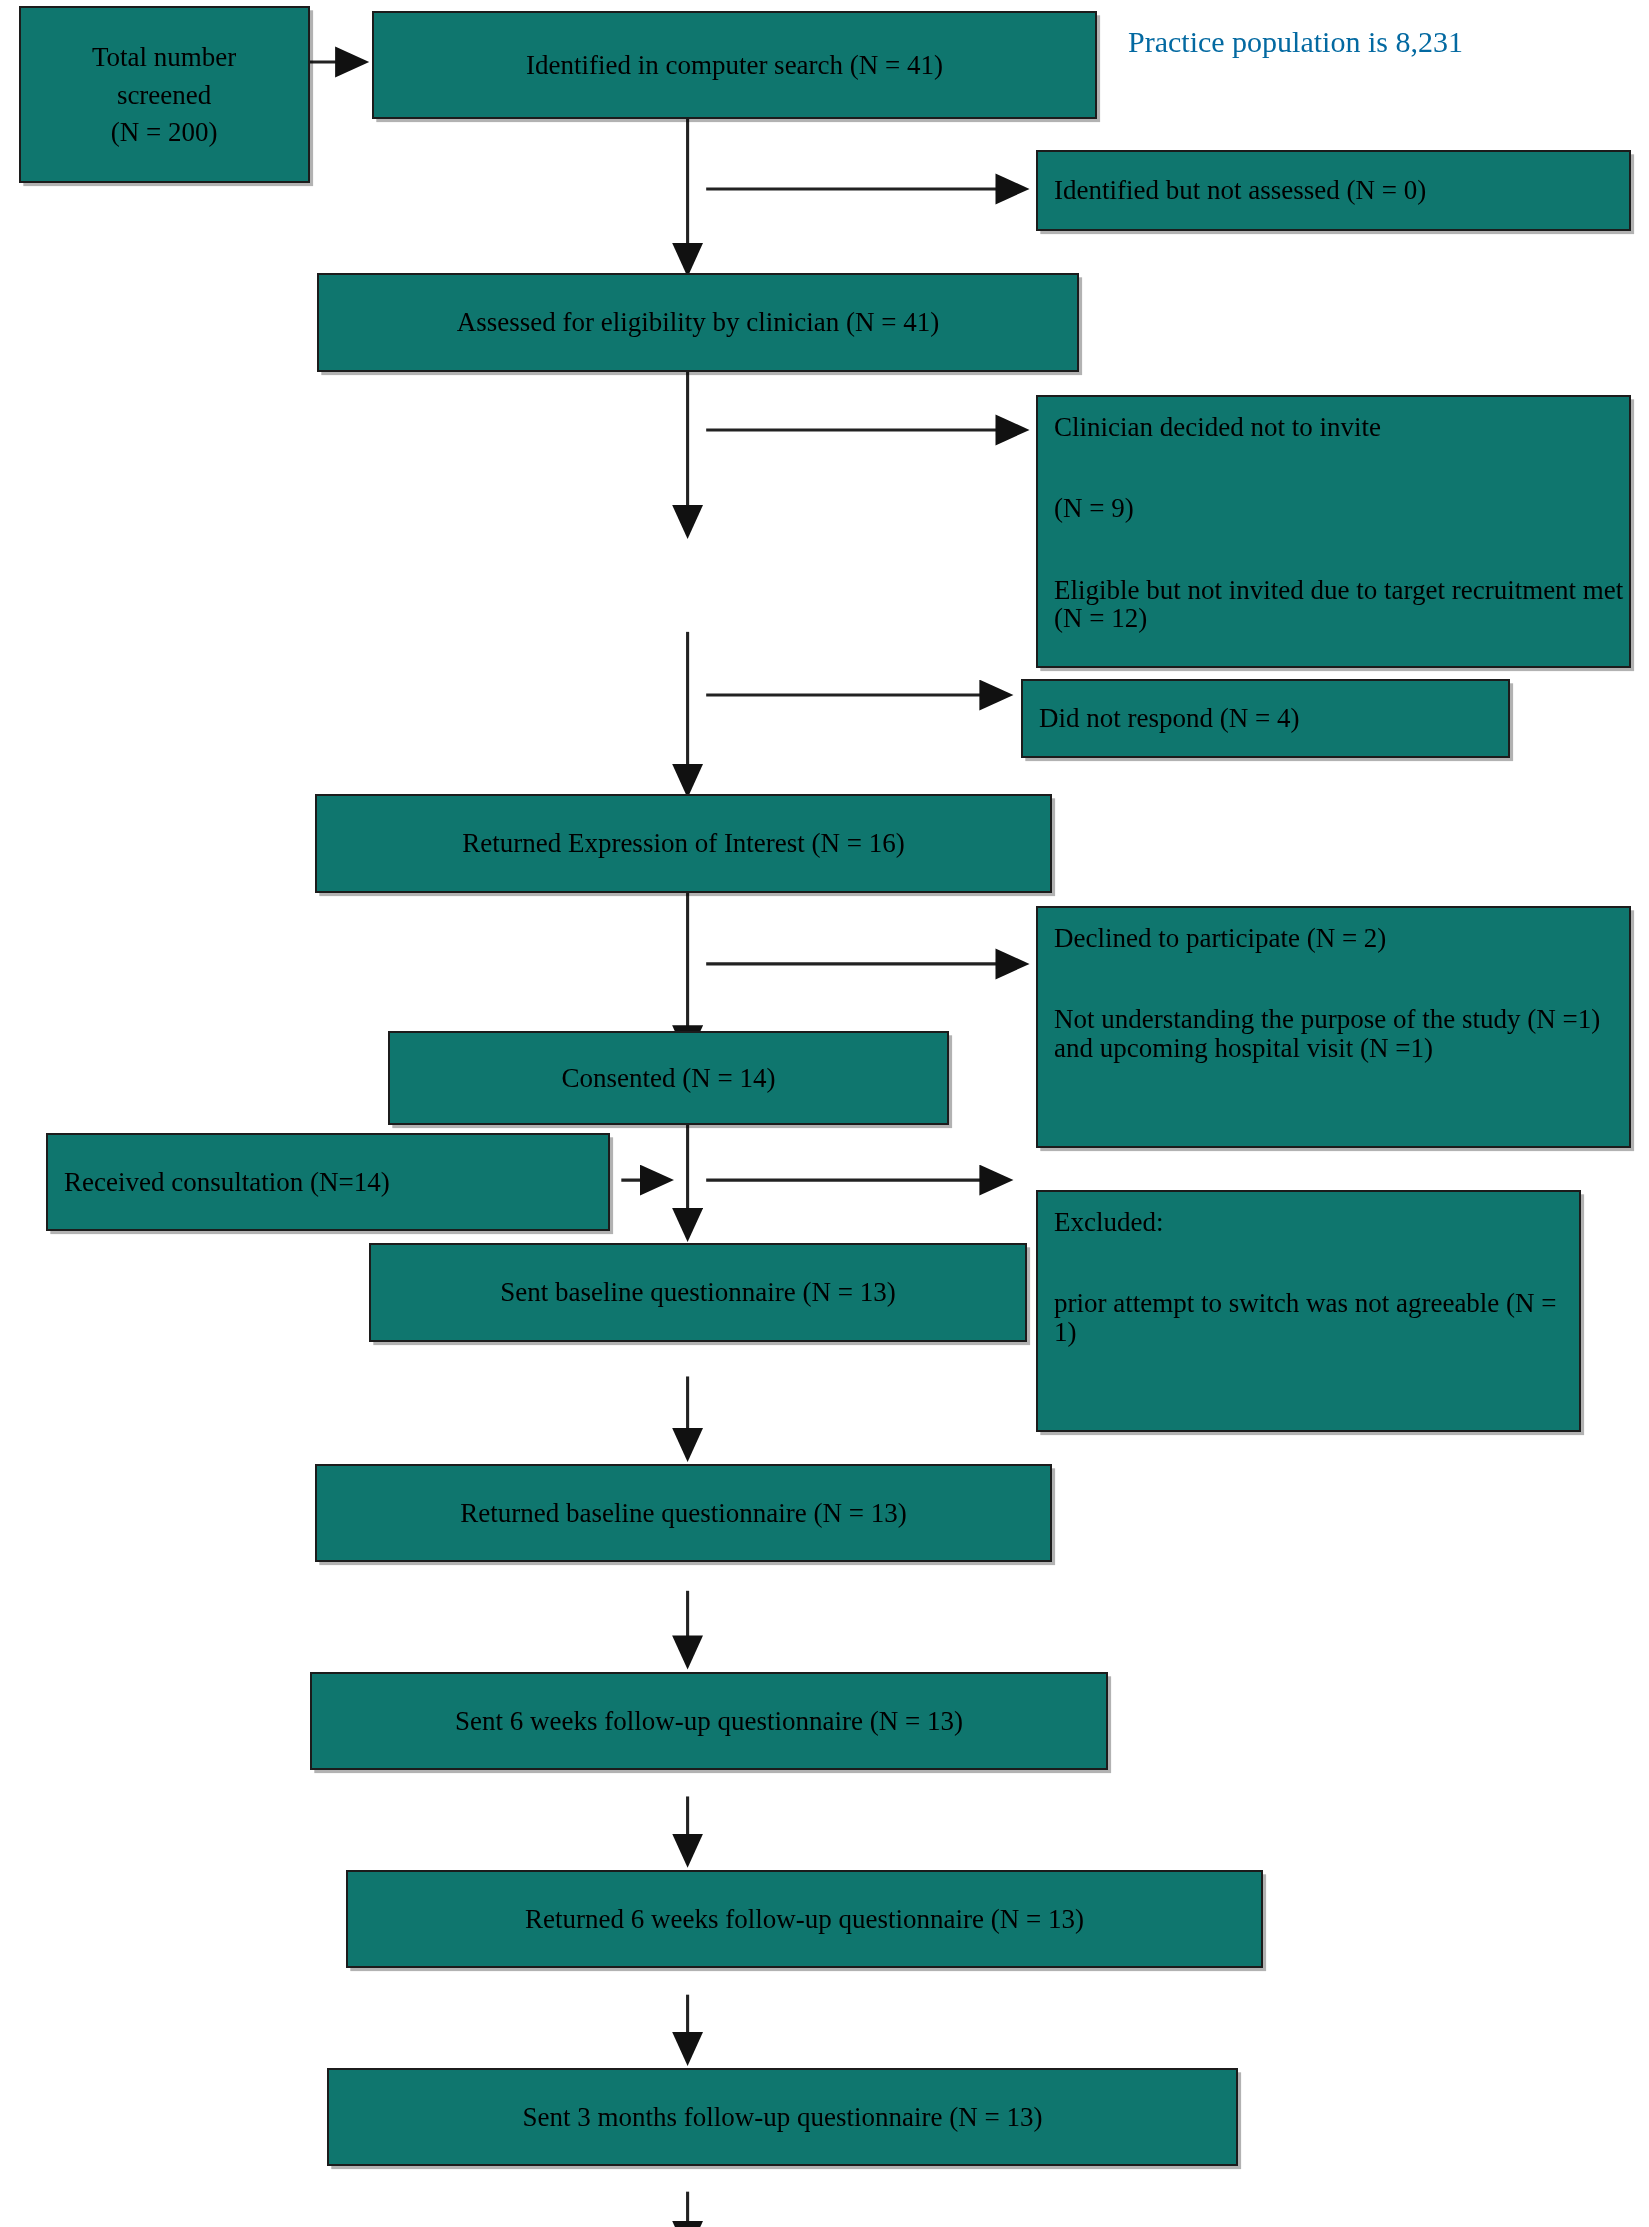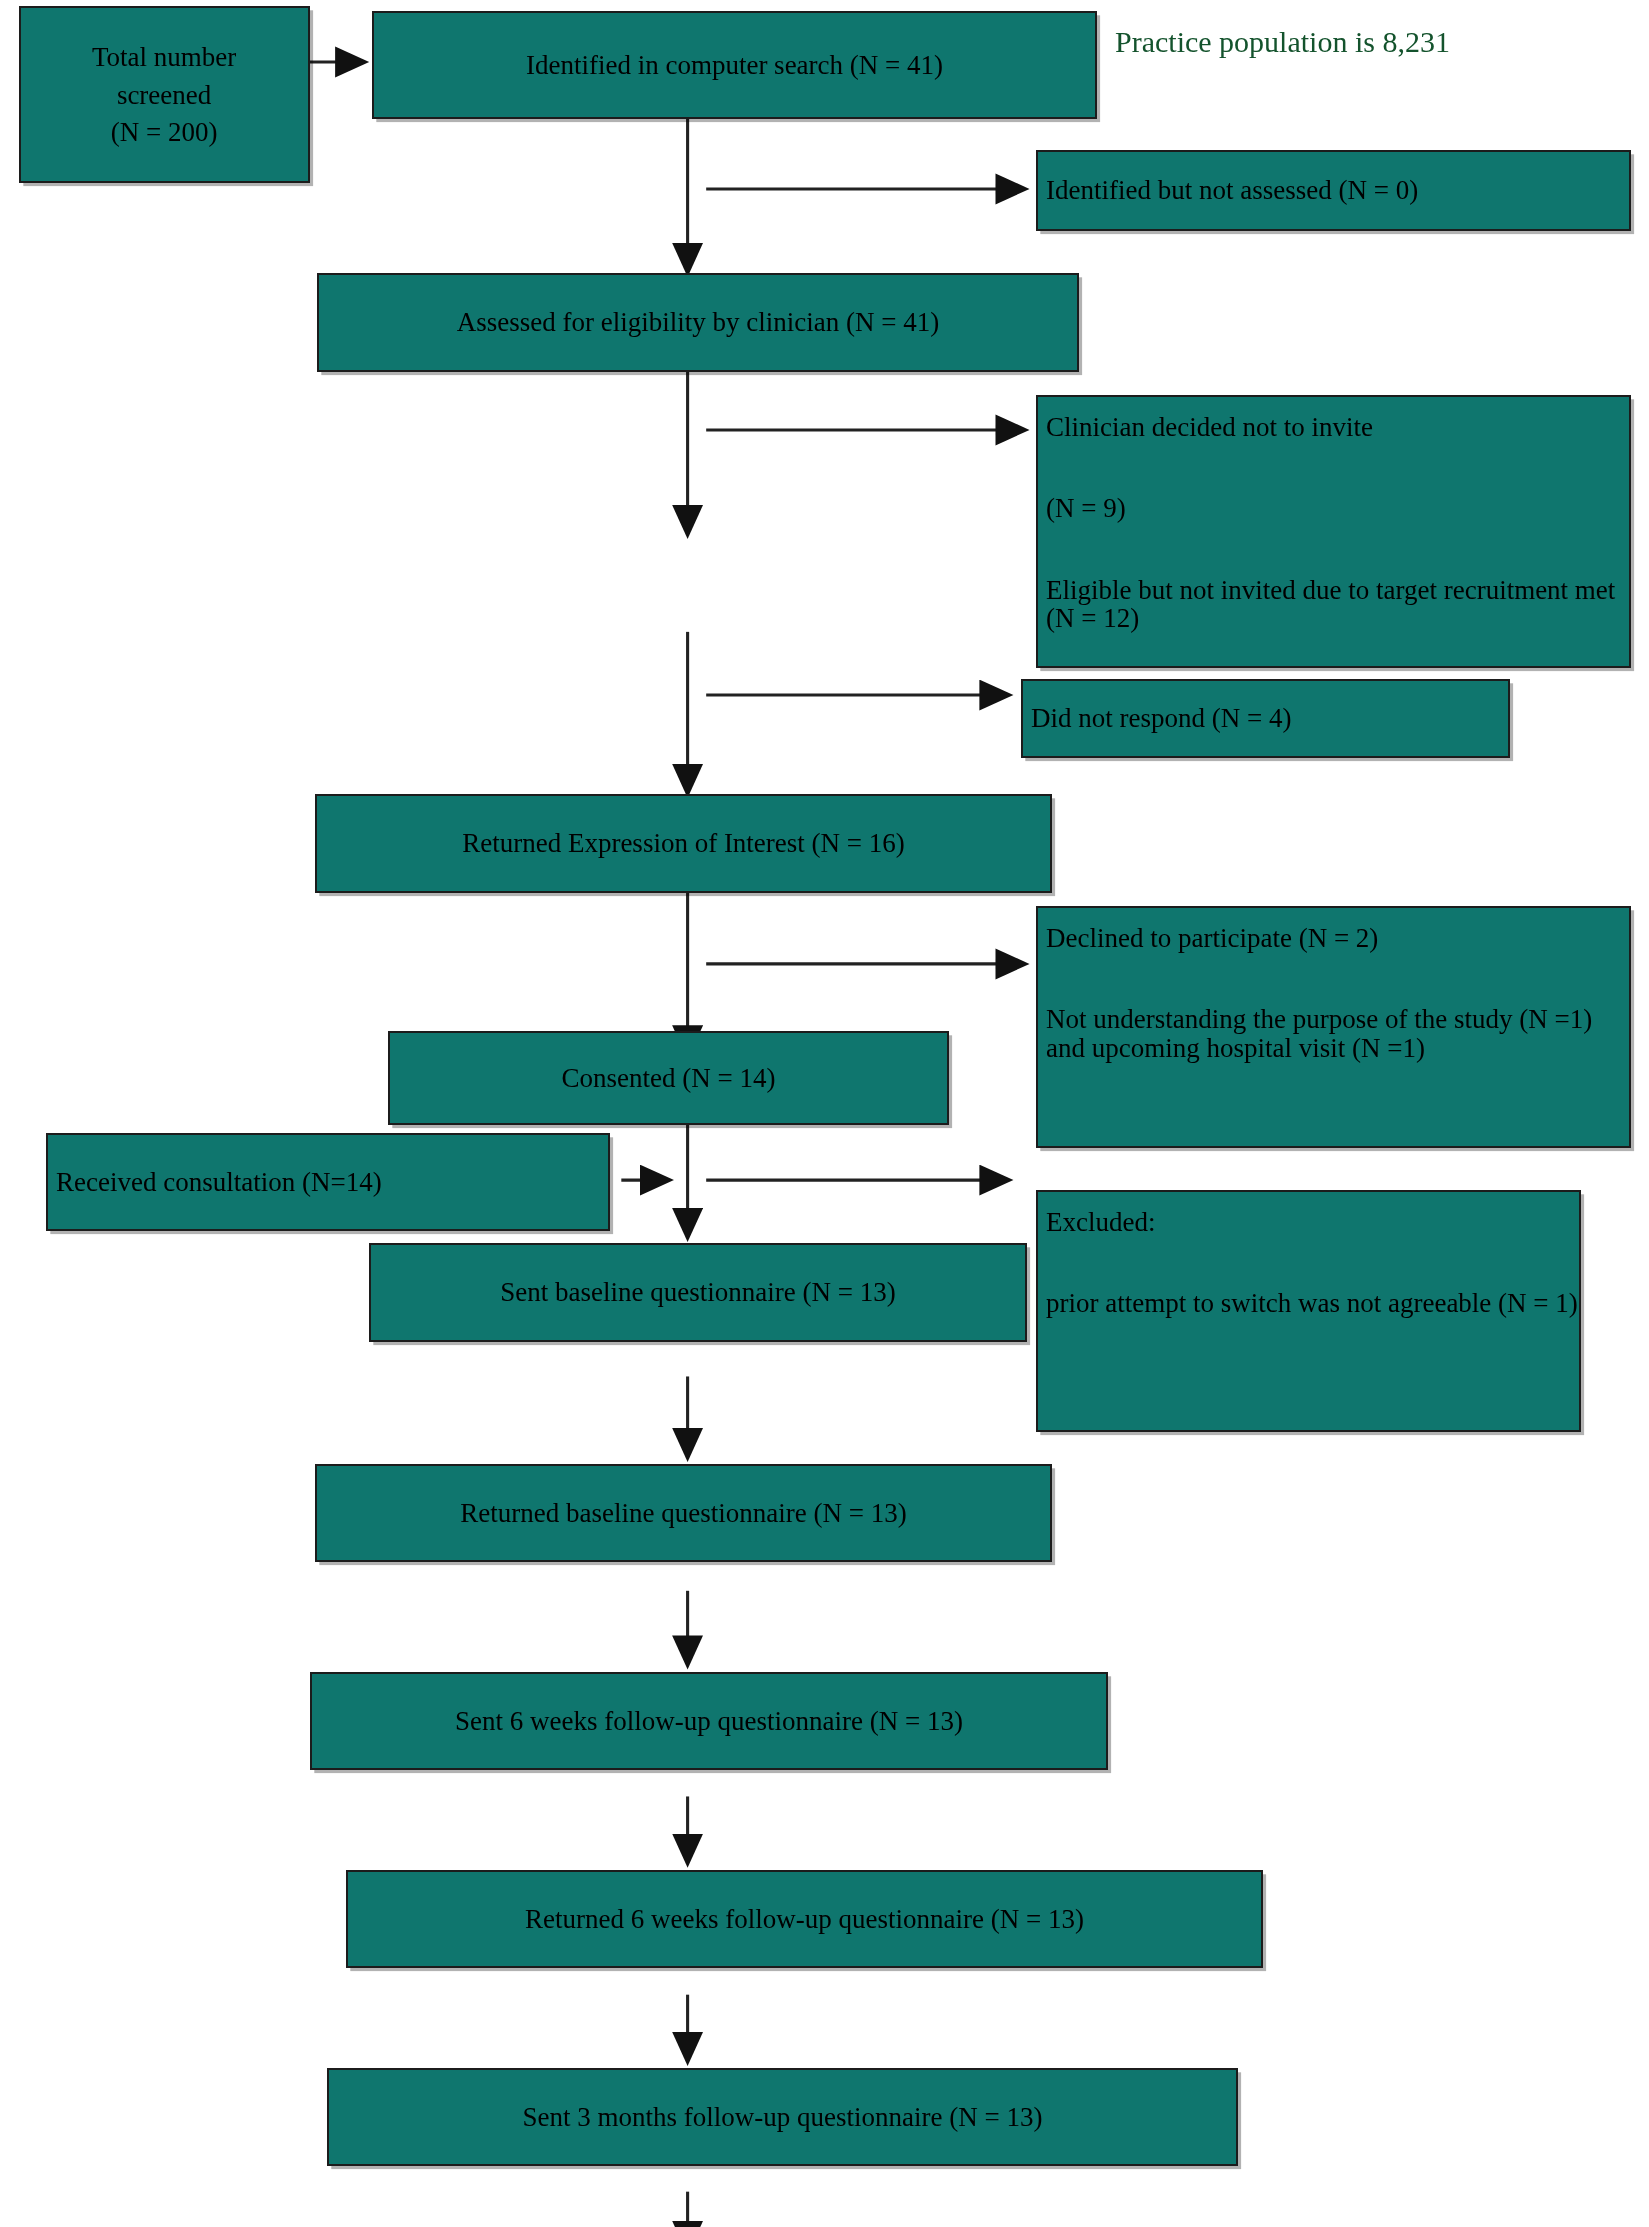--- a/index.html
+++ b/index.html
@@ -35,32 +35,33 @@
     color: #000000;
     font-size: 27px;
     line-height: 1.05;
     z-index: 2;
   }
   .node .line {
     display: block;
     white-space: nowrap;
   }
   .center { align-items: center; text-align: center; }
-  .left   { align-items: flex-start; text-align: left; padding-left: 8px; }
+  .left   { align-items: flex-start; text-align: left; padding-left: 16px; }
   .multi  { justify-content: flex-start; padding-top: 16px; gap: 28px; }
   .multi .line { margin-bottom: 25px; white-space: normal; }
   .multi .line:last-child { margin-bottom: 0; }
   .stacked .line { margin-bottom: 8.7px; }
   .stacked .line:last-child { margin-bottom: 0; }
   .note {
     position: absolute;
-    color: #14532d;
+    color: #0369a1;
     font-size: 30px;
     white-space: nowrap;
     z-index: 2;
+    margin-left: 13px;
   }
 </style>
 </head>
 <body>
 
 <div id="canvas">
 
   <svg id="connectors" viewBox="0 0 2662 3595" width="1649" height="2227" xmlns="http://www.w3.org/2000/svg">
     <defs>
       <marker id="ah" markerWidth="12" markerHeight="12" refX="9" refY="5" orient="auto" markerUnits="strokeWidth">

